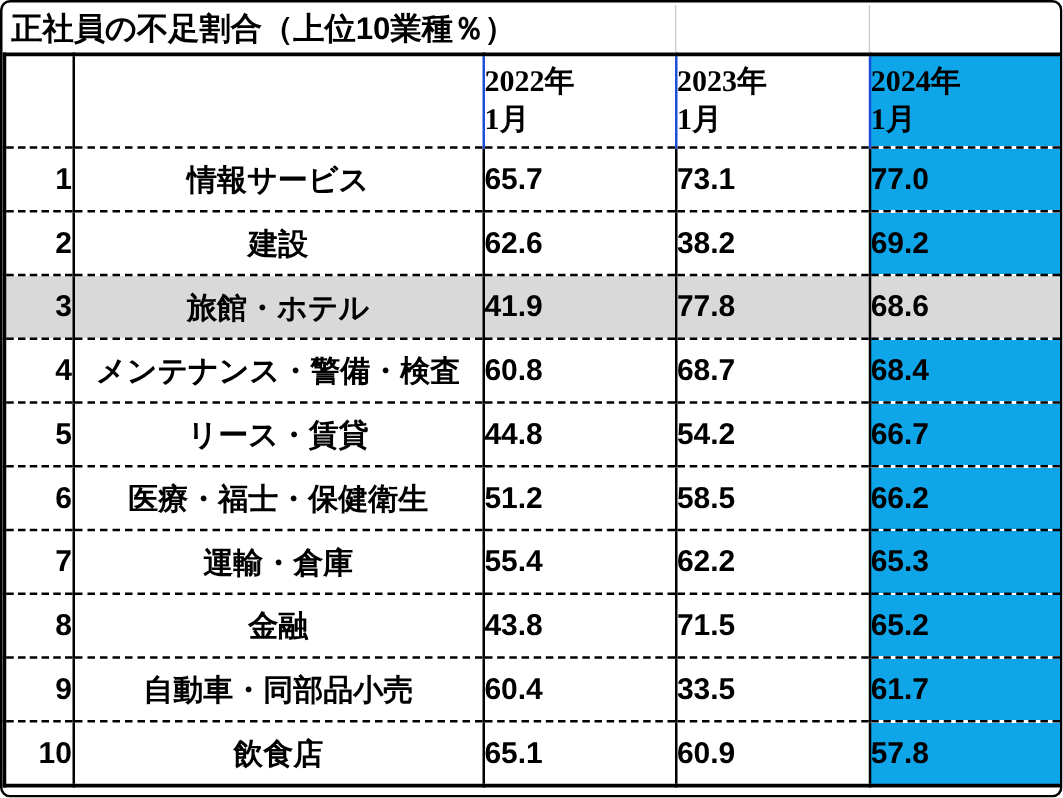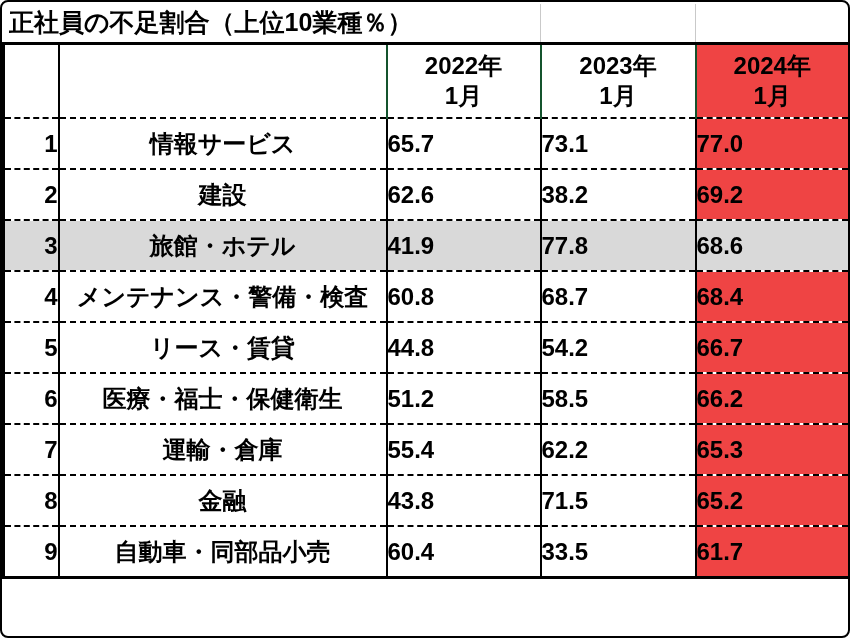--- a/index.html
+++ b/index.html
@@ -38,32 +38,33 @@
   table.main td, table.main th {
     padding:0; margin:0;
     font-weight:bold;
     color:#000;
     overflow:hidden;
     white-space:nowrap;
   }
   tr.hdr th { height:72px; }
   th.year {
     font-size:24px;
-    text-align:center;
+    text-align:left;
     line-height:1.25;
-    border-left:2px solid #14532d;
+    border-left:2px solid #1d4ed8;
     font-weight:bold;
+    font-family:Liberation Serif, serif;
   }
   th.blank { border-left:none; }
   th.blank2 { border-left:2px solid #000; }
   tr.data td { border-top:2px dashed #000; height:49px; font-size:24px; }
   td.rank { text-align:right; padding-right:5px; }
   td.industry { text-align:center; padding-left:7px; border-left:2px solid #000; }
   td.val { border-left:2px solid #000; }
-  .hl { background:#ef4444; }
+  .hl { background:#0ea5e9; }
   tr.rowhl td { background:#d9d9d9; }
 </style>
 </head>
 <body>
 
 <div class="page">
 
   <div class="titlebar">
     <span>正社員の不足割合（上位10業種％）</span>
     <div class="grid-v g1"></div>
@@ -162,16 +163,23 @@
     </tr>
 
     <tr class="data">
       <td class="rank">9</td>
       <td class="industry">自動車・同部品小売</td>
       <td class="val">60.4</td>
       <td class="val">33.5</td>
       <td class="val hl">61.7</td>
     </tr>
 
+    <tr class="data">
+      <td class="rank">10</td>
+      <td class="industry">飲食店</td>
+      <td class="val">65.1</td>
+      <td class="val">60.9</td>
+      <td class="val hl">57.8</td>
+    </tr>
 
   </tbody>
     </table>
 </div>
 
 </body></html>

